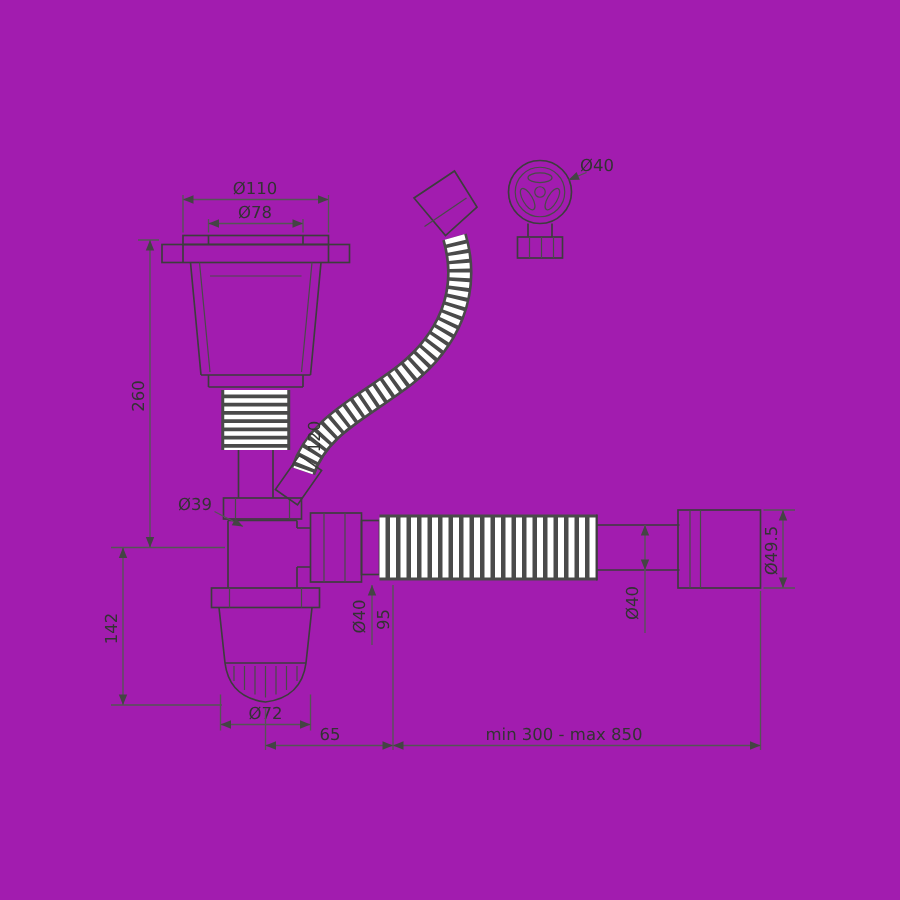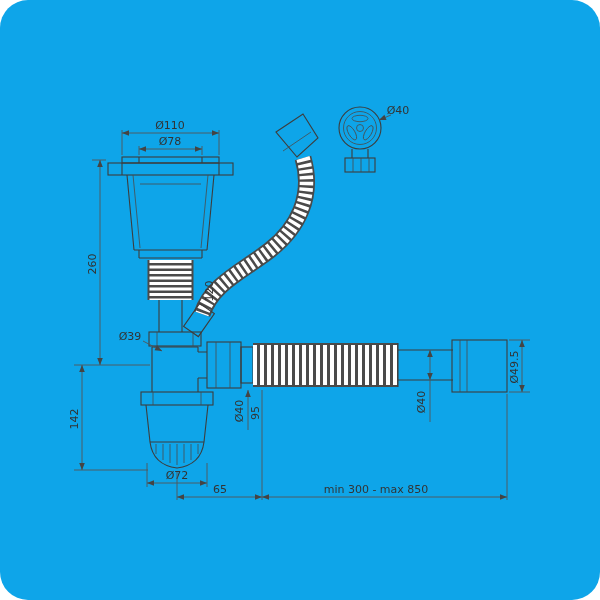--- a/index.html
+++ b/index.html
@@ -1,16 +1,16 @@
 <!DOCTYPE html>
 <html><head>
 <meta charset="utf-8">
 <style>
   html,body{margin:0;padding:0;background:#ffffff;}
-  .page{width:600px;height:600px;position:relative;background:#0ea5e9;overflow:hidden;border-radius:28px;}
+  .page{width:600px;height:600px;position:relative;background:#a21caf;overflow:hidden;}
   svg{display:block;}
   text{font-family:"DejaVu Sans","Liberation Sans",sans-serif;font-size:11px;fill:#333;}
   .obj{stroke:#3d3d3d;stroke-width:1.1;fill:none;}
   .thin{stroke:#4a4a4a;stroke-width:0.8;fill:none;}
   .dim{stroke:#555;stroke-width:0.9;fill:none;}
   .darkband{stroke:#4a4a4a;fill:none;}
   .whiteband{stroke:#ffffff;fill:none;}
 </style>
 </head>
 <body>

